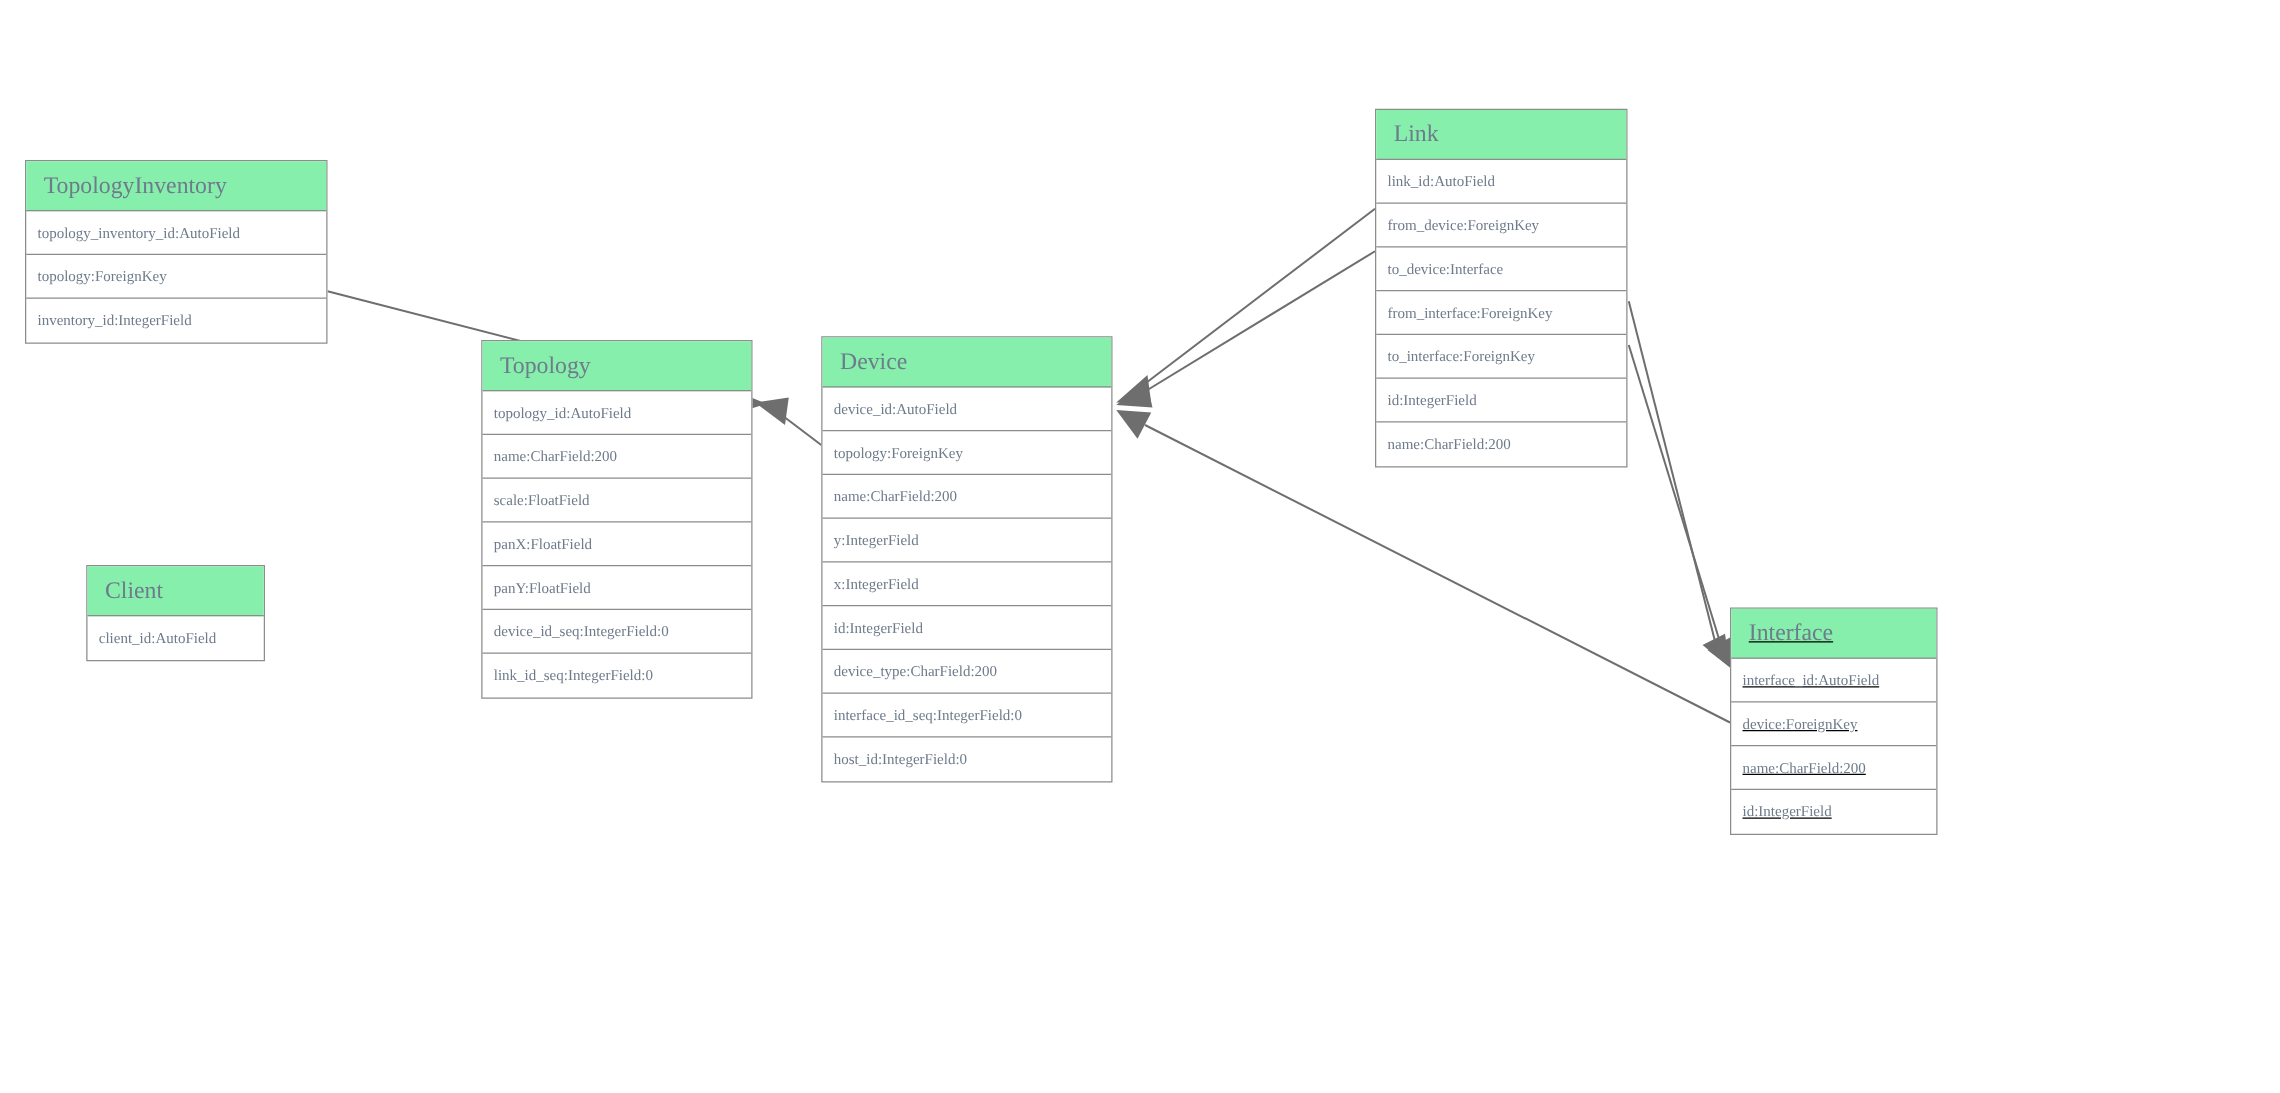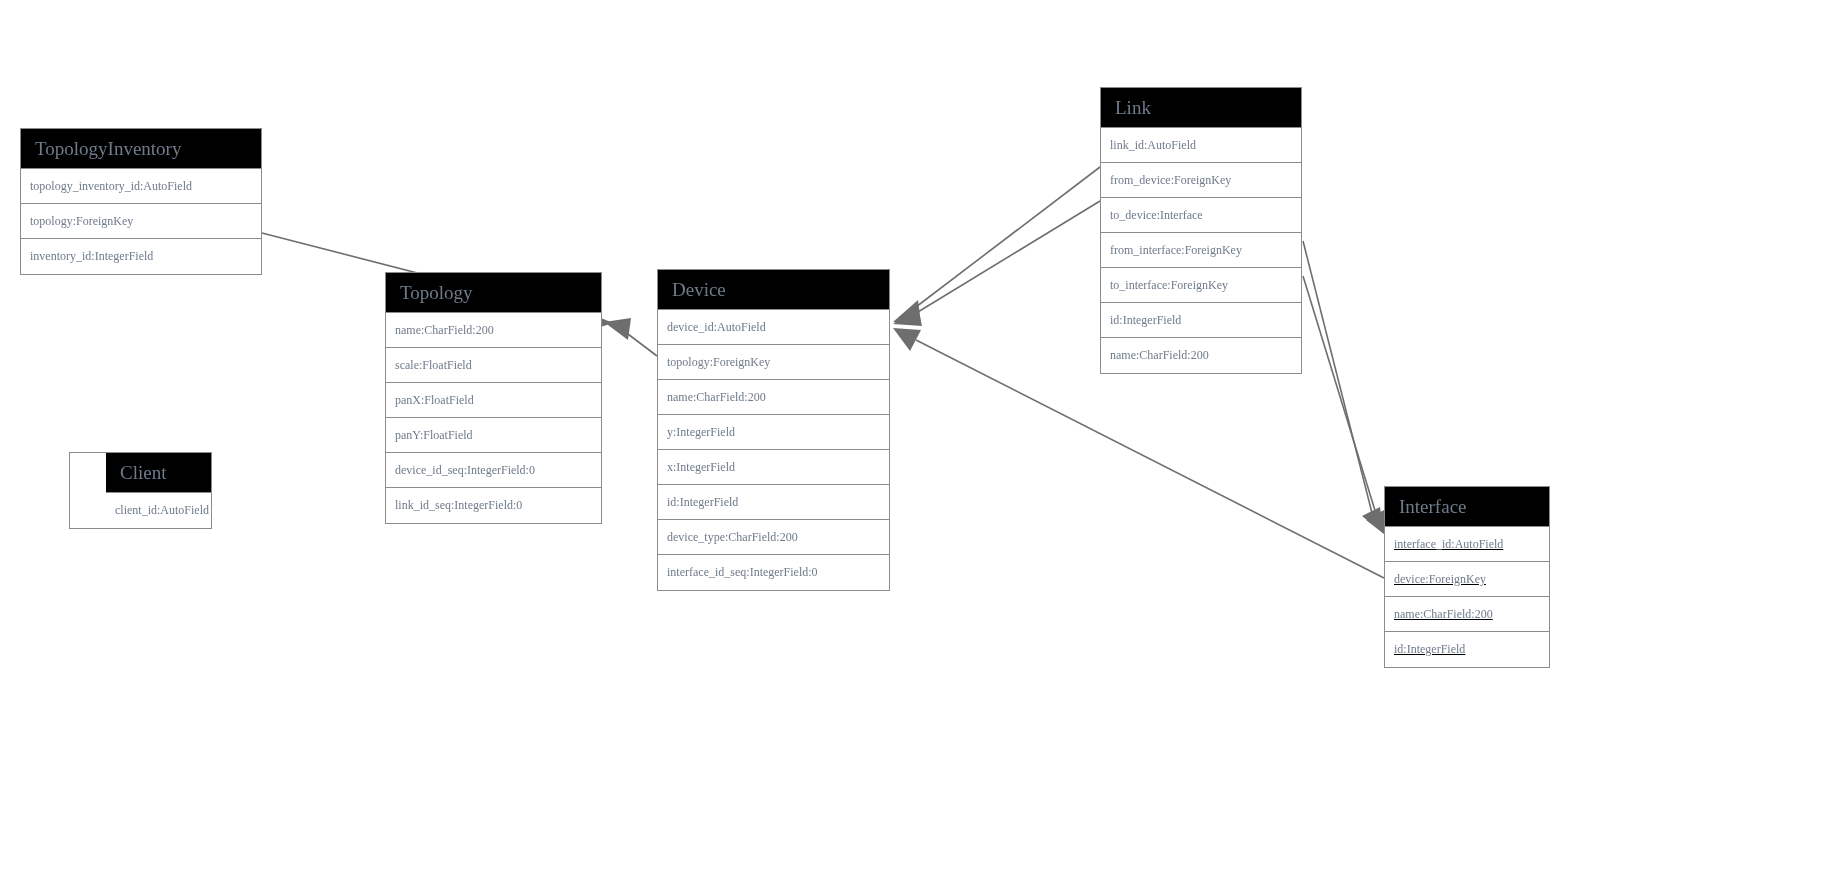--- a/index.html
+++ b/index.html
@@ -28,21 +28,21 @@
   }
   .entity {
     position: absolute;
     box-sizing: border-box;
     border: 1px solid #8c8c8c;
     background: #ffffff;
     z-index: 2;
   }
   .entity-title {
     box-sizing: border-box;
-    background: #000000;
+    background: #86efac;
     border-bottom: 1px solid #8c8c8c;
     color: #6e7b8b;
     font-size: 19px;
     line-height: 40px;
     height: 40px;
     padding: 0 0 0 14px;
     white-space: nowrap;
     overflow: hidden;
   }
   .entity-fields {
@@ -112,45 +112,47 @@
         <div class="entity-title">TopologyInventory</div>
         <div class="entity-fields">
           <div class="field-row">topology_inventory_id:AutoField</div>
           <div class="field-row">topology:ForeignKey</div>
           <div class="field-row">inventory_id:IntegerField</div>
         </div>
       </div>
       <div class="entity" style="left: 385px; top: 272px; width: 217px; font-family: Liberation Serif, serif;">
         <div class="entity-title">Topology</div>
         <div class="entity-fields">
+          <div class="field-row">topology_id:AutoField</div>
           <div class="field-row">name:CharField:200</div>
           <div class="field-row">scale:FloatField</div>
           <div class="field-row">panX:FloatField</div>
           <div class="field-row">panY:FloatField</div>
           <div class="field-row">device_id_seq:IntegerField:0</div>
           <div class="field-row">link_id_seq:IntegerField:0</div>
         </div>
       </div>
-      <div class="entity" style="left: 69px; top: 452px; width: 143px; padding-left: 36px;">
+      <div class="entity" style="left: 69px; top: 452px; width: 143px;">
         <div class="entity-title">Client</div>
         <div class="entity-fields">
           <div class="field-row">client_id:AutoField</div>
         </div>
       </div>
       <div class="entity" style="left: 657px; top: 269px; width: 233px;">
         <div class="entity-title">Device</div>
         <div class="entity-fields">
           <div class="field-row">device_id:AutoField</div>
           <div class="field-row">topology:ForeignKey</div>
           <div class="field-row">name:CharField:200</div>
           <div class="field-row">y:IntegerField</div>
           <div class="field-row">x:IntegerField</div>
           <div class="field-row">id:IntegerField</div>
           <div class="field-row">device_type:CharField:200</div>
           <div class="field-row">interface_id_seq:IntegerField:0</div>
+          <div class="field-row">host_id:IntegerField:0</div>
         </div>
       </div>
       <div class="entity" style="left: 1100px; top: 87px; width: 202px;">
         <div class="entity-title">Link</div>
         <div class="entity-fields">
           <div class="field-row">link_id:AutoField</div>
           <div class="field-row">from_device:ForeignKey</div>
           <div class="field-row">to_device:Interface</div>
           <div class="field-row">from_interface:ForeignKey</div>
           <div class="field-row">to_interface:ForeignKey</div>

